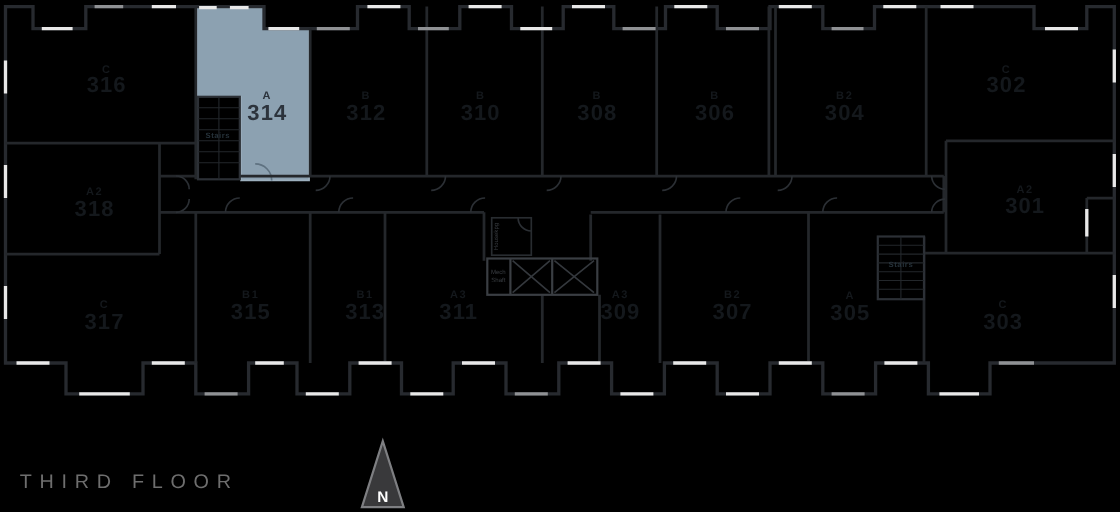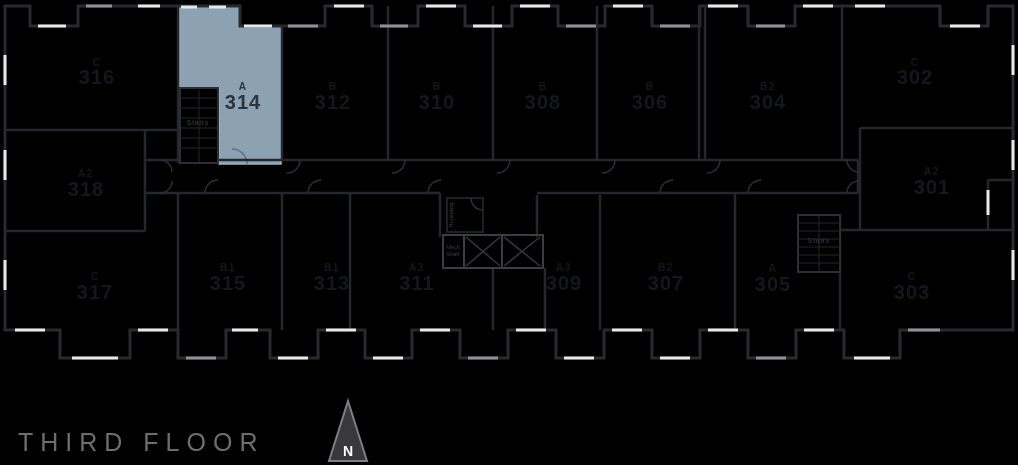--- a/index.html
+++ b/index.html
@@ -4,21 +4,21 @@
 <style>
   html,body{margin:0;padding:0;background:#000;}
   .stage{position:relative;width:1018px;height:465px;background:#000;overflow:hidden;
          font-family:"Liberation Sans",sans-serif;}
   svg text{font-family:"Liberation Sans",sans-serif;}
   .unit-num{font-size:20px;font-weight:bold;letter-spacing:1px;fill:#14181C;}
   .unit-type{font-size:10px;font-weight:bold;letter-spacing:1.5px;fill:#14181C;}
   .on-blue{fill:#2C333C;}
   .small-label{font-size:7px;font-weight:bold;letter-spacing:.5px;fill:#26323A;}
   .tiny-label{font-size:5.5px;fill:#3A3E43;}
-  .floor-title{position:absolute;left:18px;top:428px;font-size:25px;color:#6E6E6E;
+  .floor-title{position:absolute;left:18px;top:428px;font-size:18px;color:#6E6E6E;
                letter-spacing:7px;font-weight:400;white-space:nowrap;}
 </style>
 </head>
 <body>
 
 <div class="stage">
 
 <svg width="1018" height="465" viewBox="0 0 1018 465">
 
   <rect x="0" y="0" width="1018" height="465" fill="#000000"></rect>

